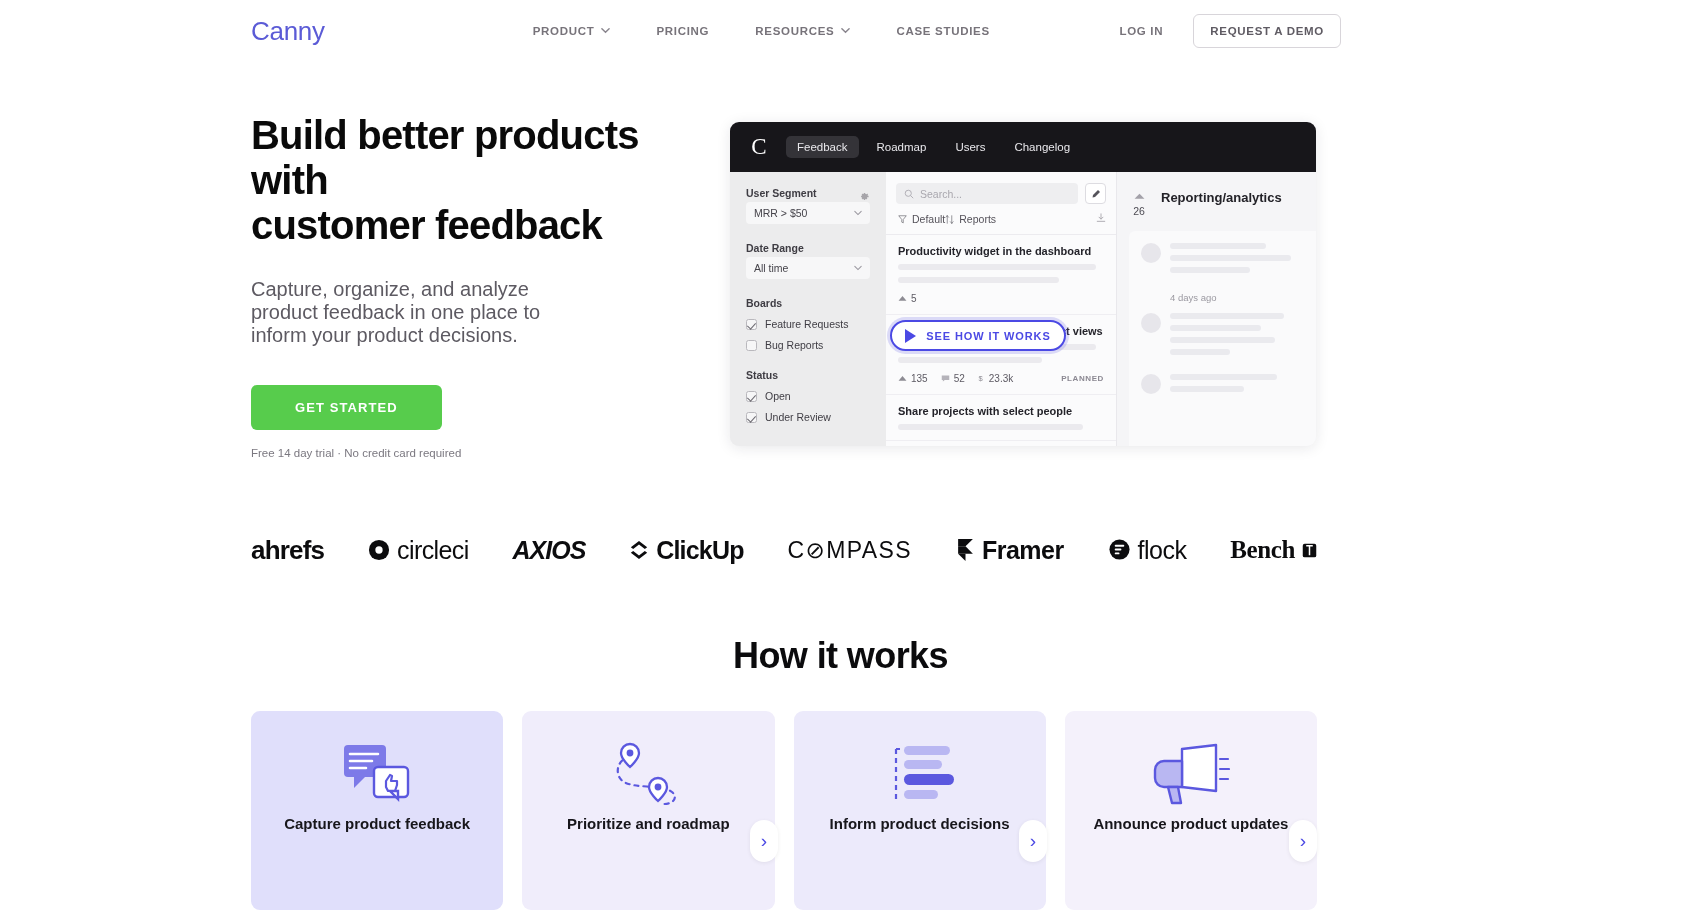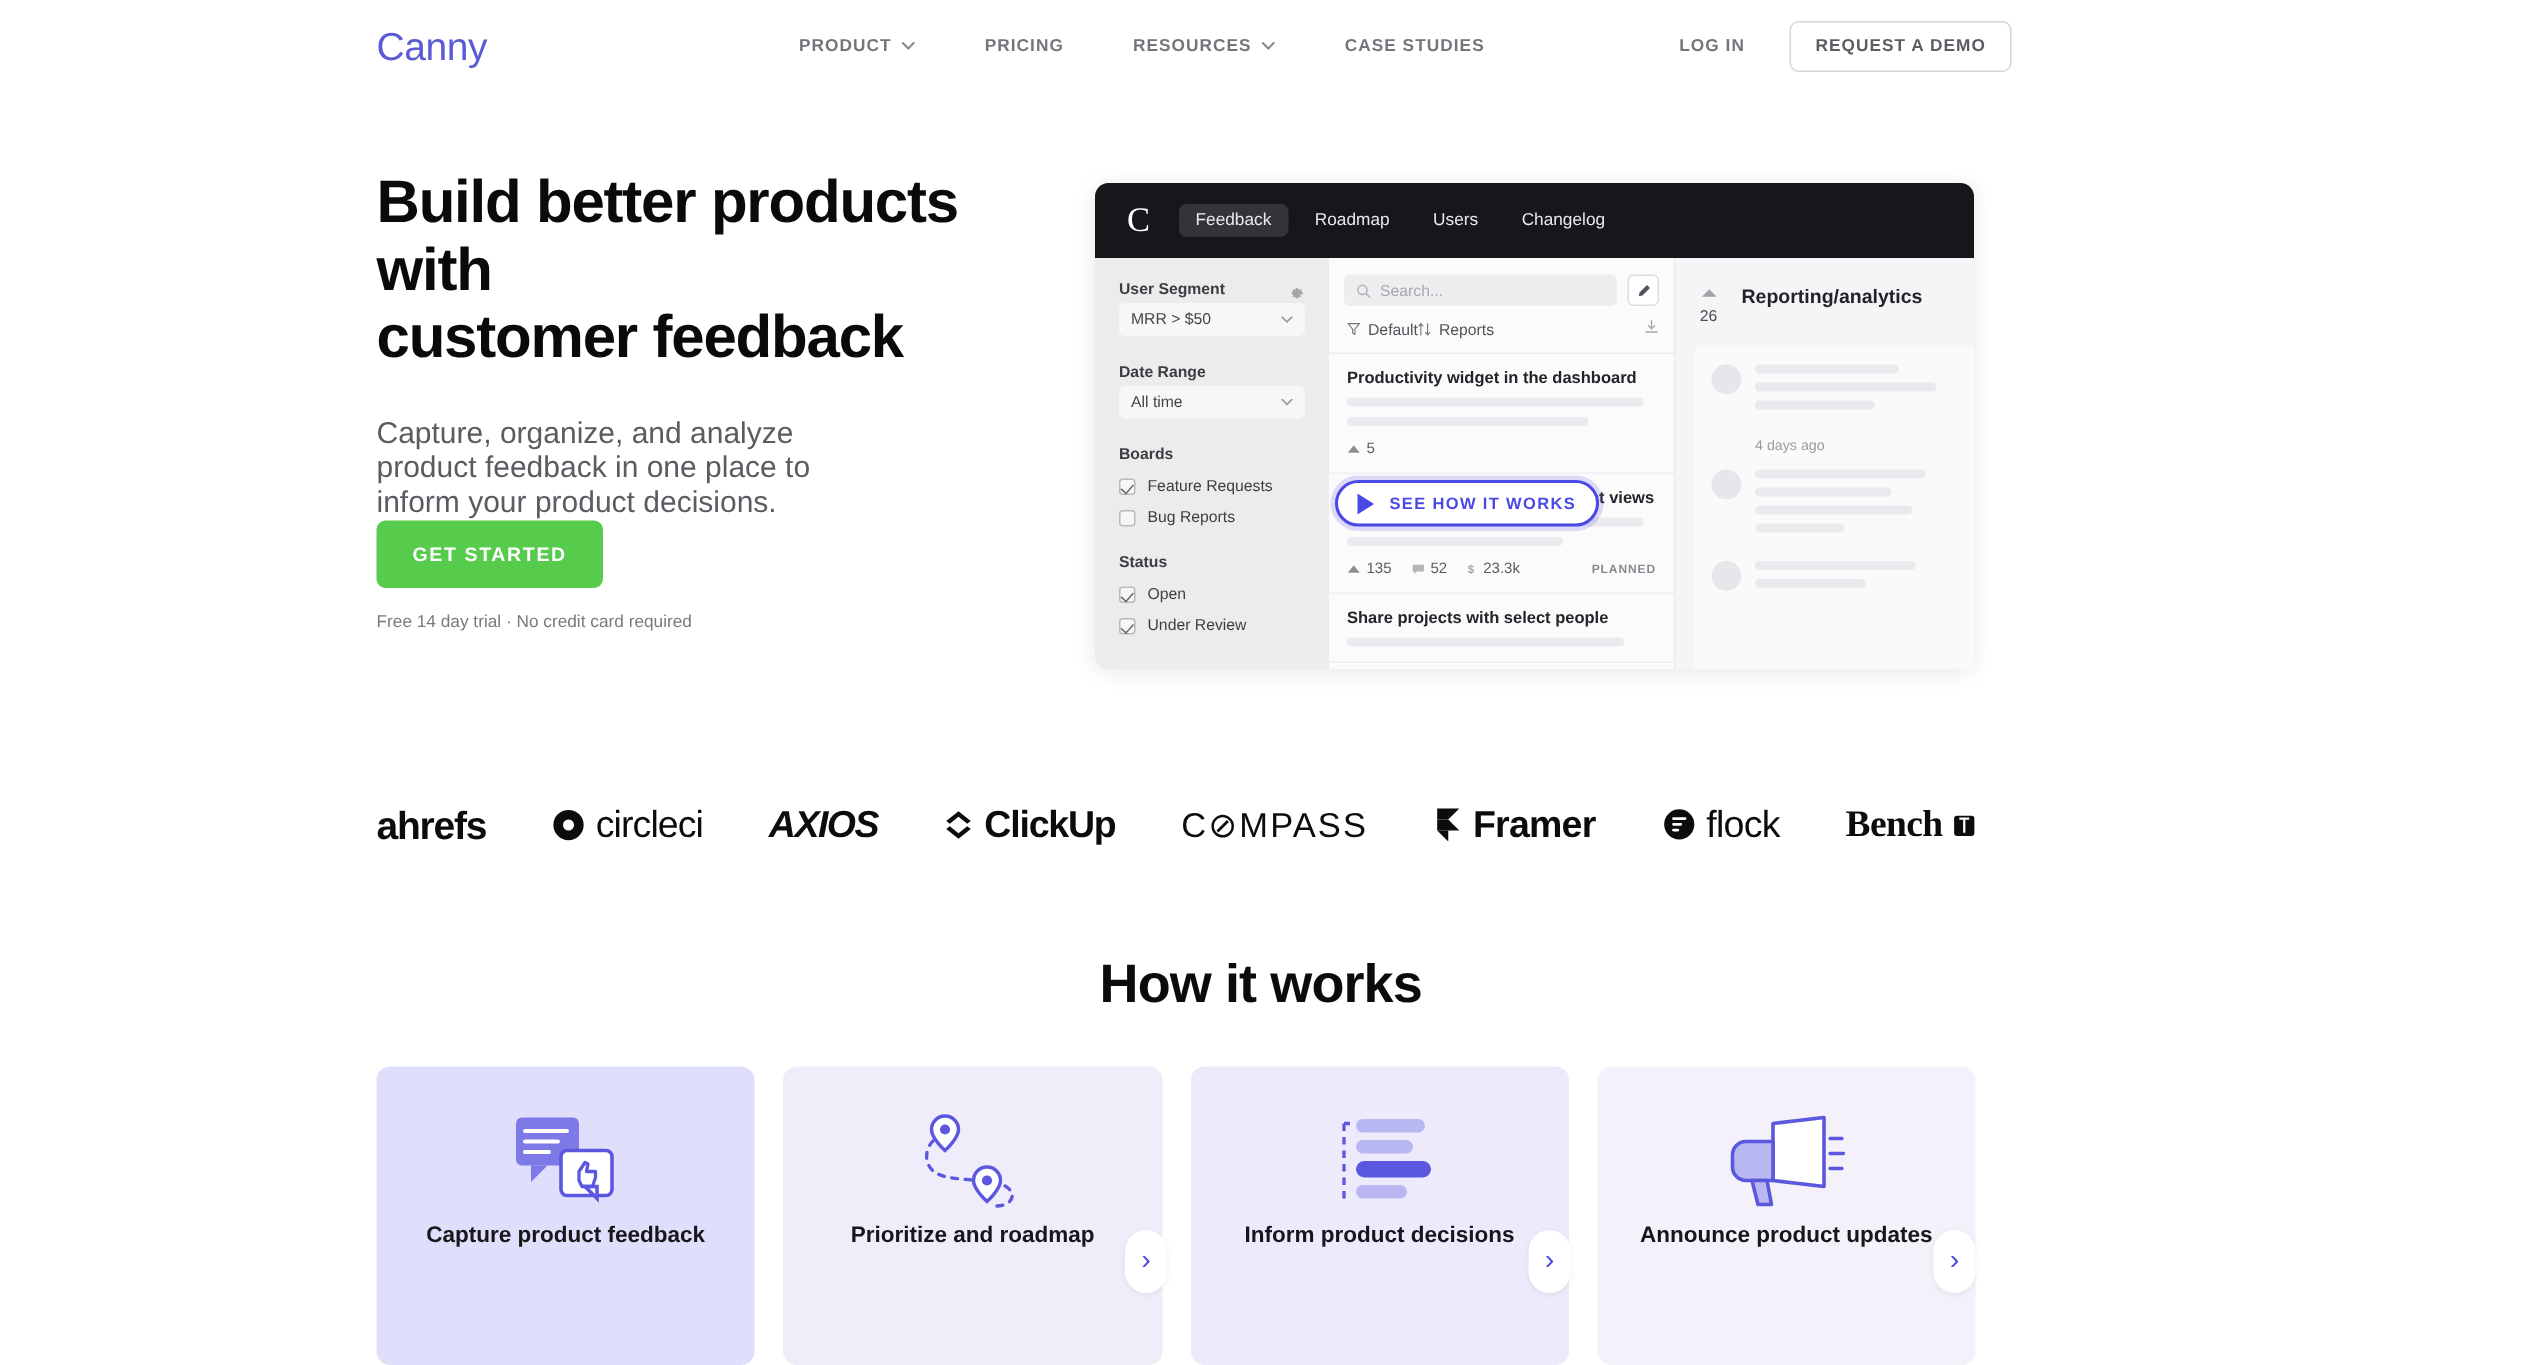--- a/index.html
+++ b/index.html
@@ -48,22 +48,22 @@
   .hero-text { position: absolute; left: 251px; top: 113px; width: 430px; }
   .hero-title {
     font-size: 40px; line-height: 45px; font-weight: bold;
     color: #0a0a0a; letter-spacing: -0.8px;
   }
   .hero-sub {
     margin-top: 30px; font-size: 20px; line-height: 23px;
     color: #5d5a62; width: 310px;
   }
   .cta {
-    display: inline-block; background: #57cc4c;
-    color: #fff; border: none; border-radius: 6px; padding: 0 24px;
+    margin-top: 38px; display: inline-block; background: #57cc4c;
+    color: #fff; border: none; border-radius: 6px; padding: 0 44px;
     height: 45px; line-height: 45px; font-size: 13px; font-weight: bold;
     letter-spacing: 1.1px; text-transform: uppercase; cursor: pointer;
   }
   .trial { margin-top: 17px; font-size: 11.5px; color: #7b7880; }
 
   
   .shot {
     position: absolute; left: 730px; top: 122px; width: 586px; height: 324px;
     border-radius: 9px; overflow: hidden; background: #f1f1f4;
     box-shadow: 0 2px 14px rgba(30,25,50,.10);

